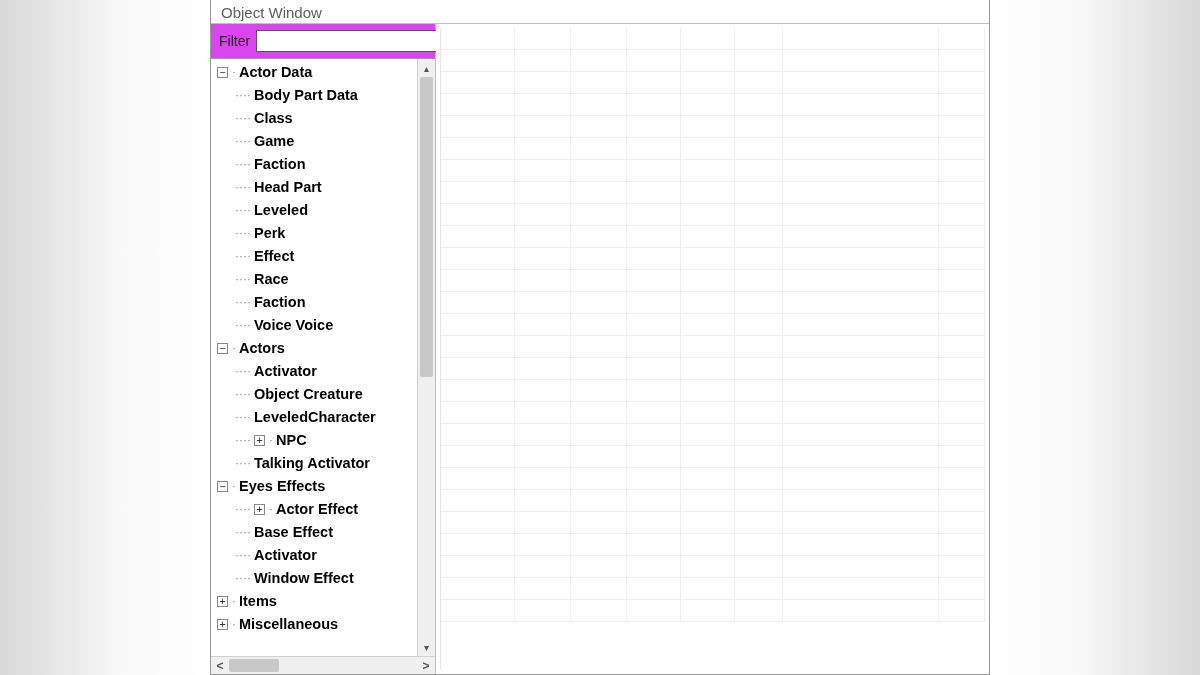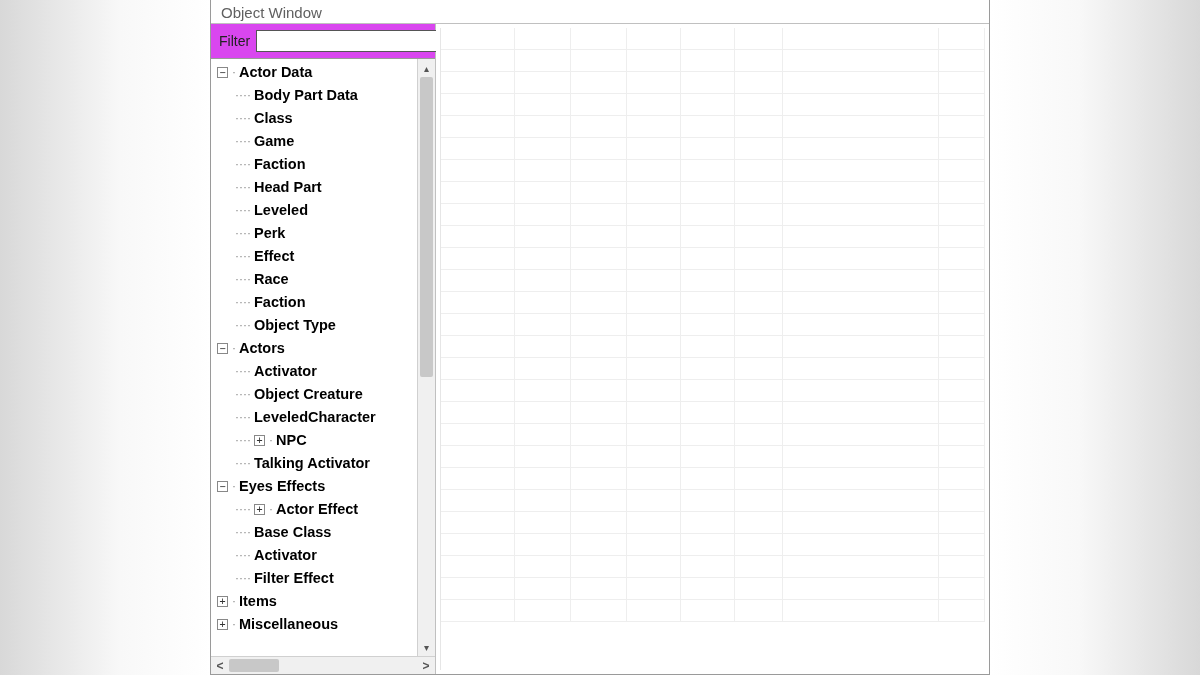--- a/index.html
+++ b/index.html
@@ -278,21 +278,21 @@
             <div class="tree-row indent-1">
               <span class="dots">····</span>
               <span class="tree-label">Race</span>
             </div>
             <div class="tree-row indent-1">
               <span class="dots">····</span>
               <span class="tree-label">Faction</span>
             </div>
             <div class="tree-row indent-1">
               <span class="dots">····</span>
-              <span class="tree-label">Object Type</span>
+              <span class="tree-label">Voice Voice</span>
             </div>
             <div class="tree-row indent-0">
               <span class="expander">−</span>
               <span class="dots">·</span>
               <span class="tree-label">Actors</span>
             </div>
             <div class="tree-row indent-1">
               <span class="dots">····</span>
               <span class="tree-label">Activator</span>
             </div>
@@ -320,29 +320,29 @@
               <span class="tree-label">Eyes Effects</span>
             </div>
             <div class="tree-row indent-1">
               <span class="dots">····</span>
               <span class="expander">+</span>
               <span class="dots">·</span>
               <span class="tree-label">Actor Effect</span>
             </div>
             <div class="tree-row indent-1">
               <span class="dots">····</span>
-              <span class="tree-label">Base Class</span>
+              <span class="tree-label">Base Effect</span>
             </div>
             <div class="tree-row indent-1">
               <span class="dots">····</span>
               <span class="tree-label">Activator</span>
             </div>
             <div class="tree-row indent-1">
               <span class="dots">····</span>
-              <span class="tree-label">Filter Effect</span>
+              <span class="tree-label">Window Effect</span>
             </div>
             <div class="tree-row indent-0">
               <span class="expander">+</span>
               <span class="dots">·</span>
               <span class="tree-label">Items</span>
             </div>
             <div class="tree-row indent-0">
               <span class="expander">+</span>
               <span class="dots">·</span>
               <span class="tree-label">Miscellaneous</span>

